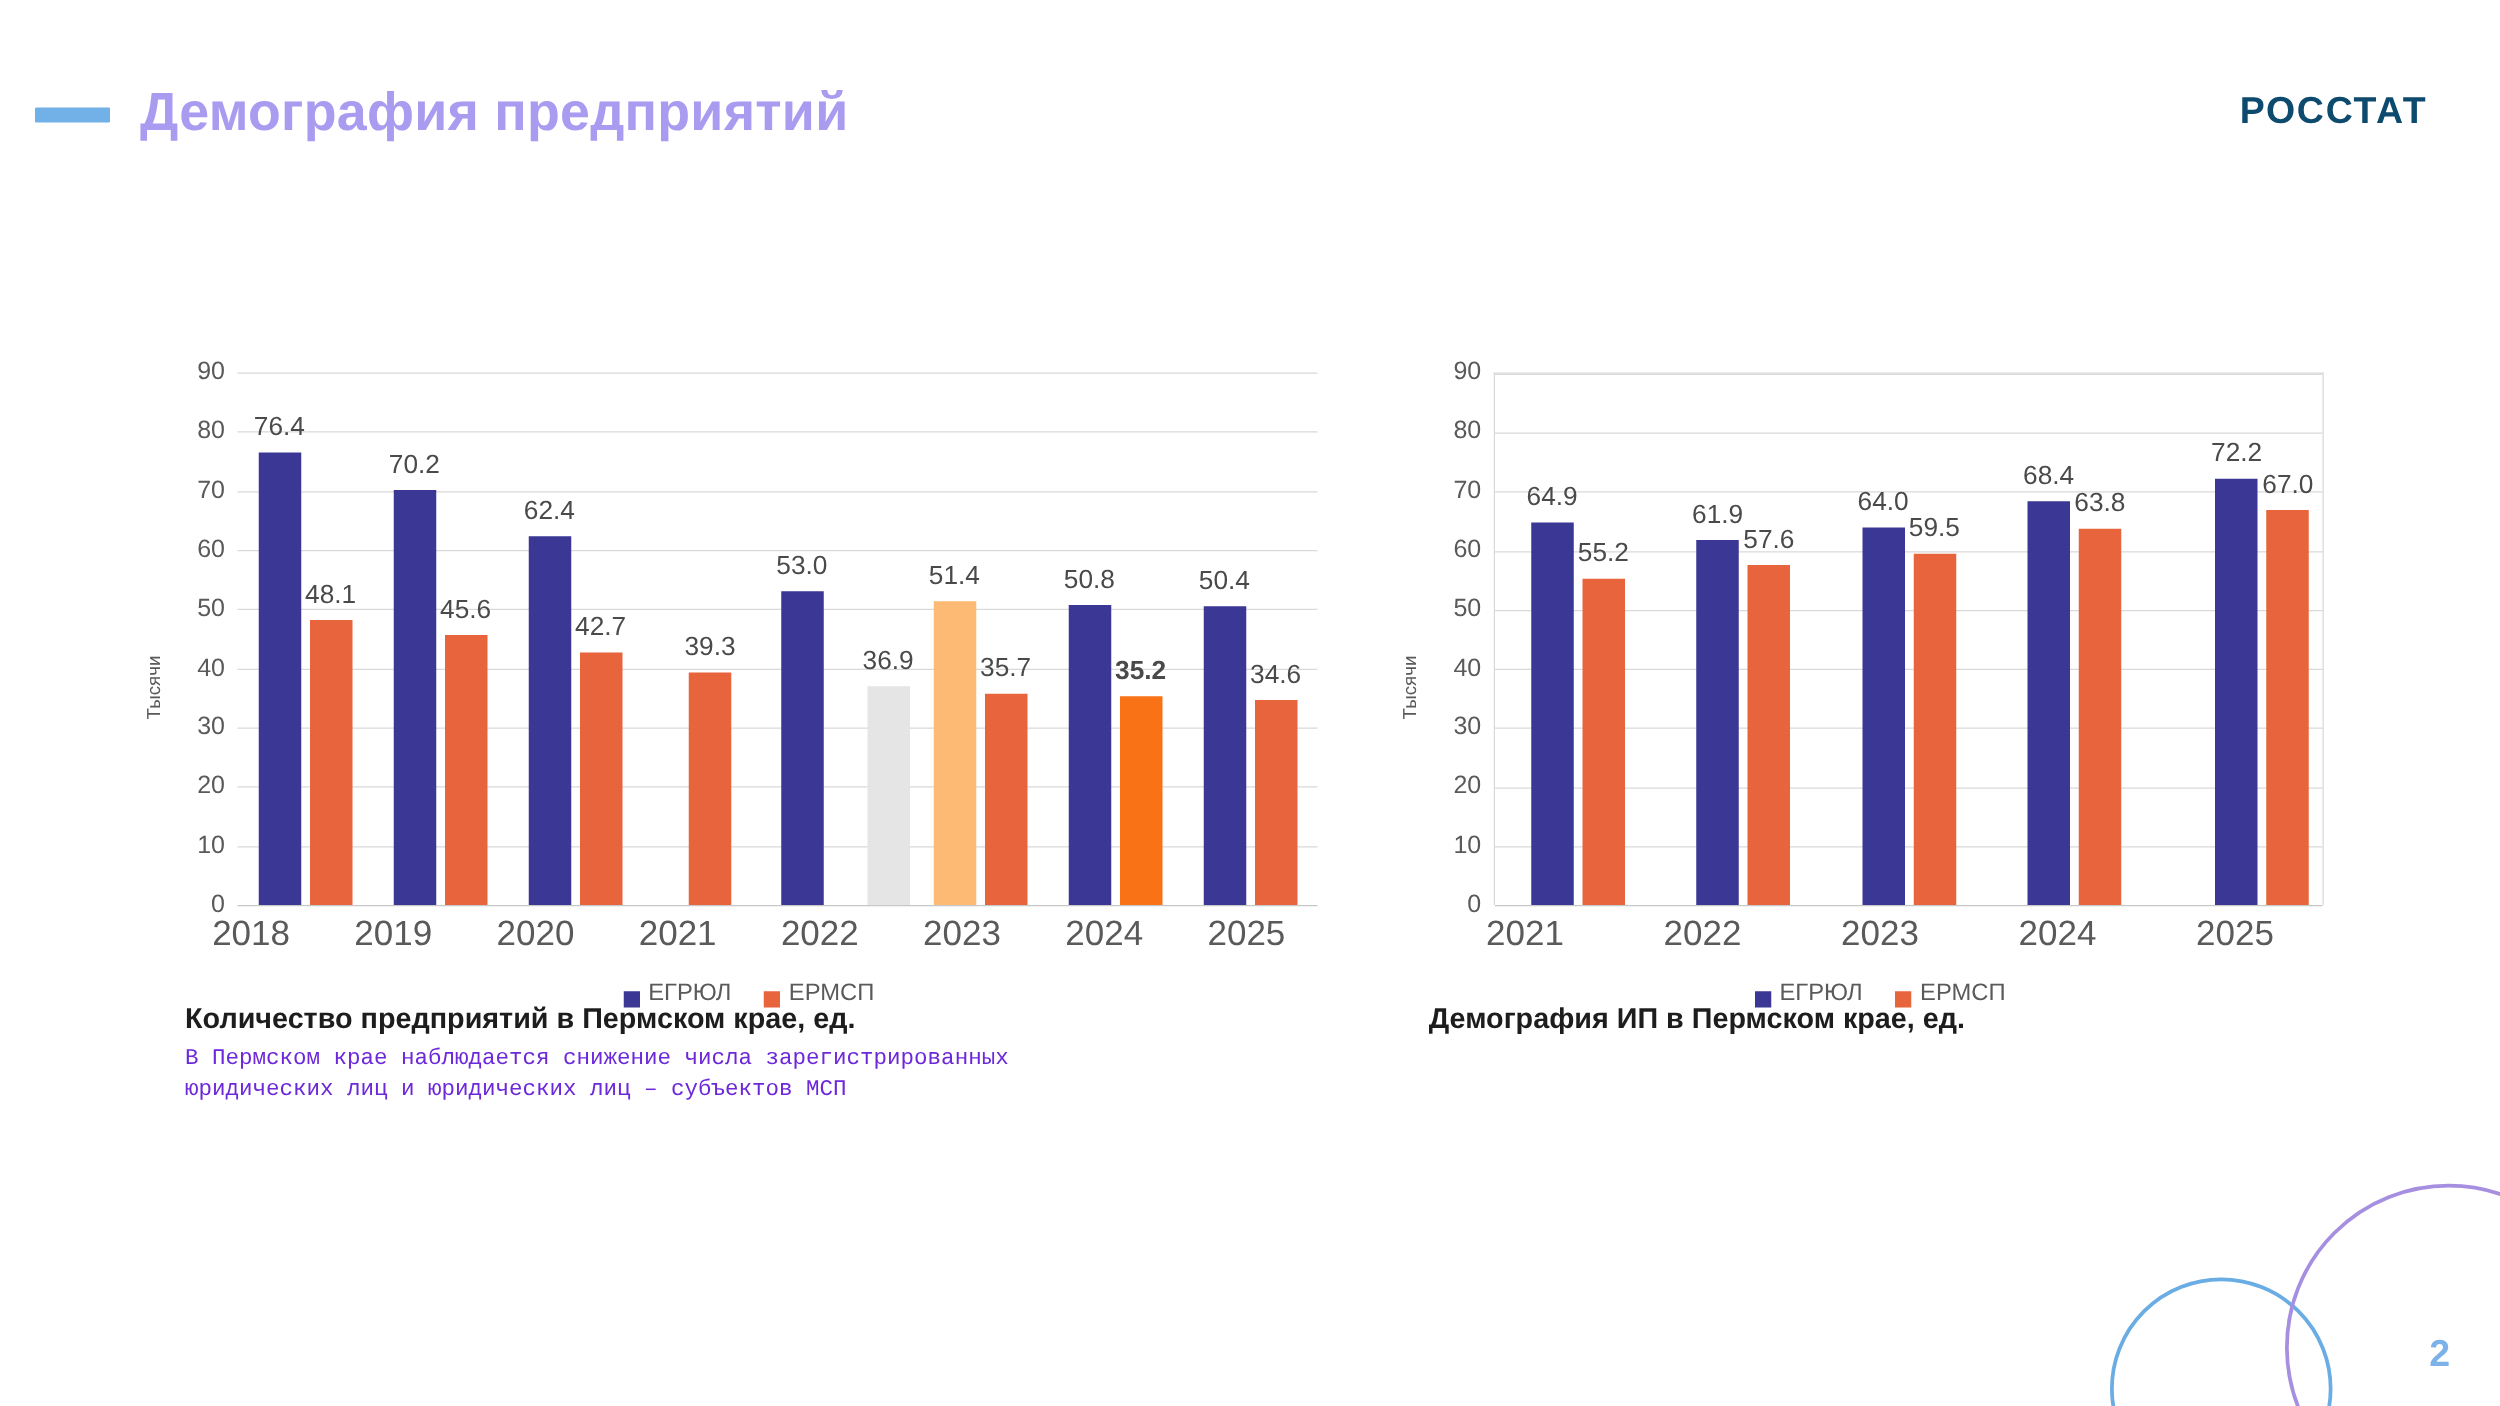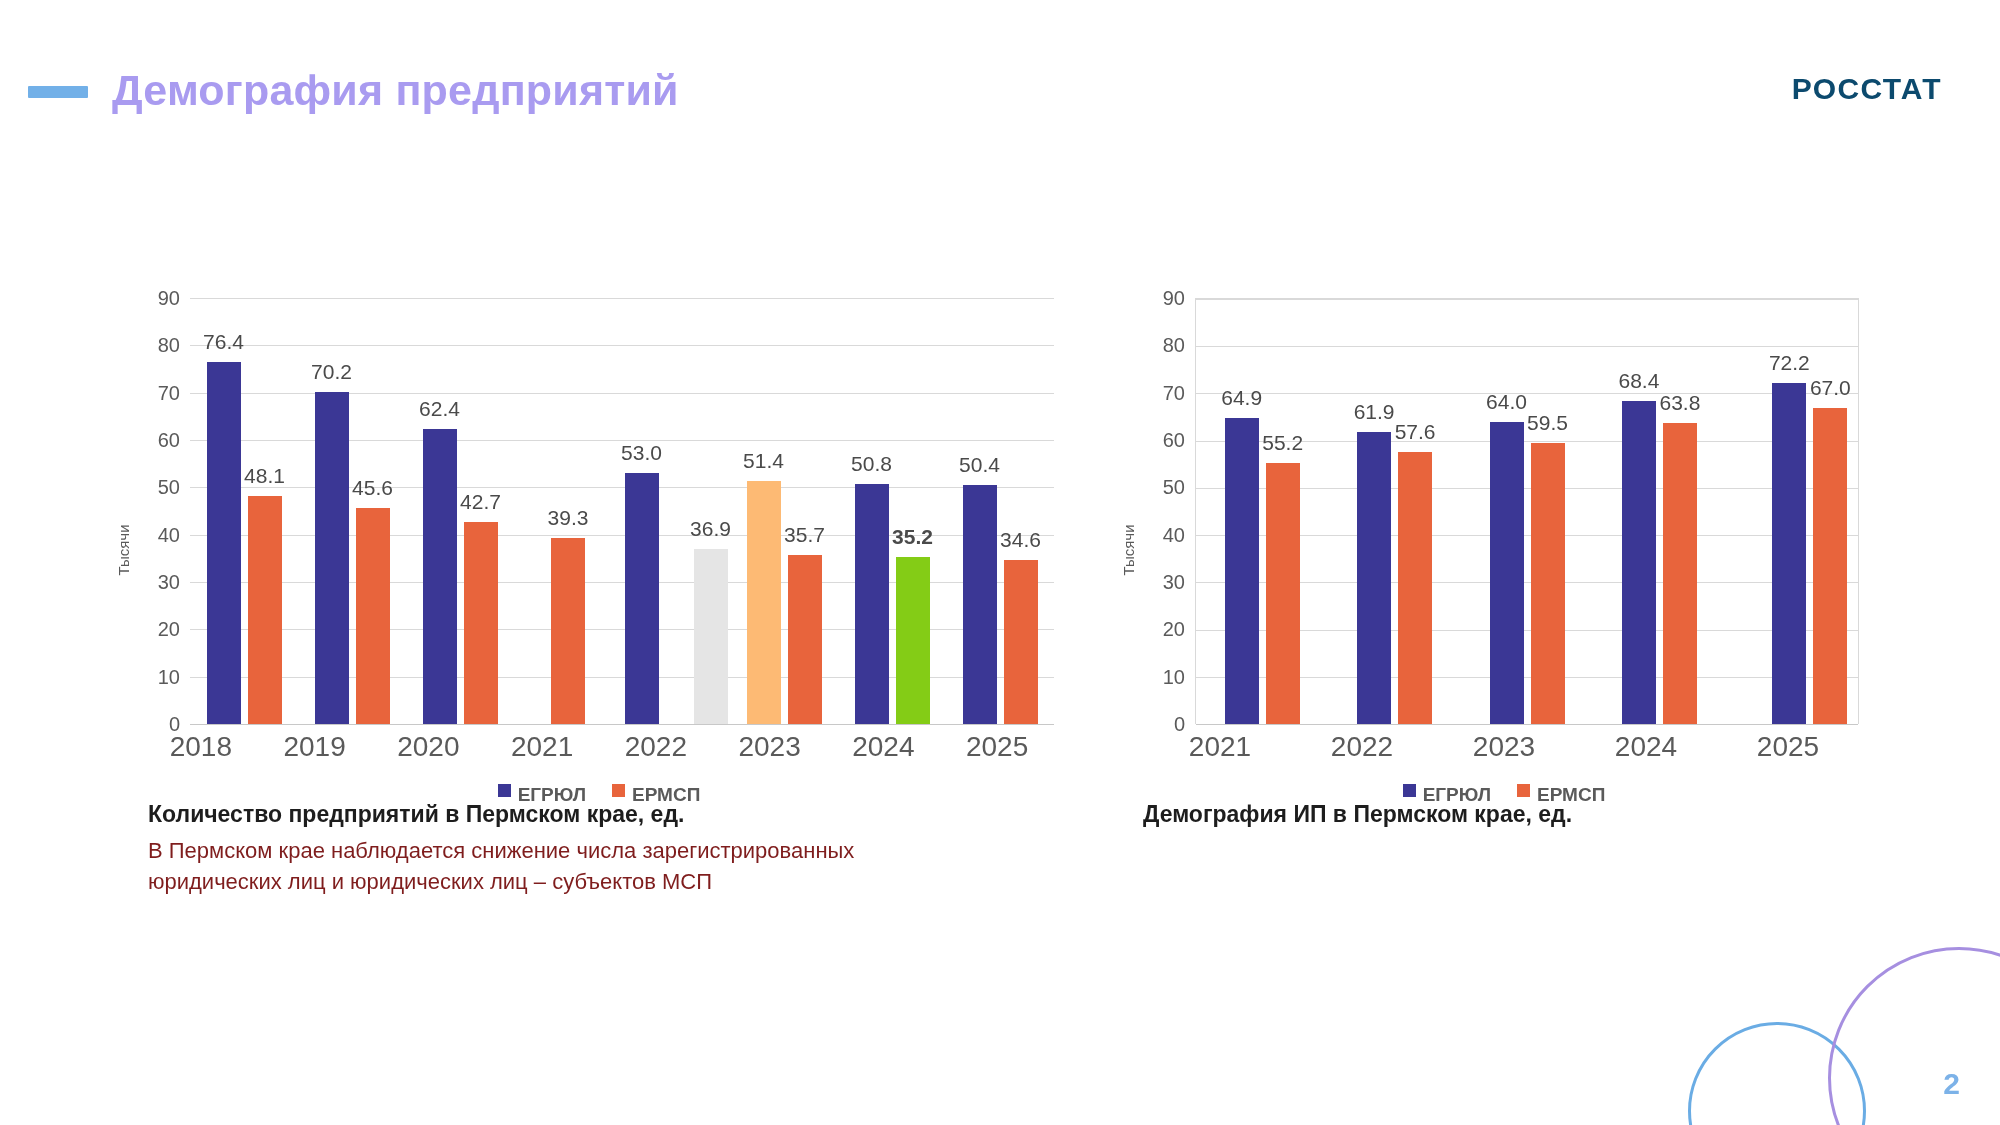--- a/index.html
+++ b/index.html
@@ -84,34 +84,34 @@
     display: flex;
   }
   .xlabel {
     flex: 1 1 0; text-align: center; font-size: 28px; color: #5a5a5a;
     line-height: 34px;
   }
   .legend {
     position: absolute; left: 44px; right: 6px; bottom: 4px;
     display: flex; justify-content: center; align-items: center; gap: 26px;
   }
-  .legend-item { display: flex; align-items: flex-start; gap: 7px; font-weight: bold; }
+  .legend-item { display: flex; align-items: flex-end; gap: 7px; }
   .legend-swatch { width: 13px; height: 13px; display: inline-block; }
   .legend-label { font-size: 19px; color: #5a5a5a; }
 
   
   .caption { position: absolute; }
   #caption-left  { left: 148px;  top: 800px; width: 720px; }
   #caption-right { left: 1143px; top: 800px; width: 700px; }
   .caption-title {
     font-size: 23px; font-weight: bold; color: #1d1d1d;
     margin-bottom: 5px; line-height: 1.3;
   }
   .caption-body {
-    font-size: 22px; color: #7f1d1d; line-height: 1.42;
+    font-size: 18px; color: #6d28d9; line-height: 1.42; font-family: Liberation Mono, monospace;
   }
 
   
   .deco { position: absolute; border-radius: 50%; }
   #deco-blue {
     left: 1688px; top: 1022px; width: 178px; height: 178px;
     border: 3px solid #6aace4;
   }
   #deco-purple {
     left: 1828px; top: 947px; width: 262px; height: 262px;
@@ -213,21 +213,21 @@
                 <div class="bar s1" style="height: 39.6667%; background: rgb(232, 100, 60);">
                   <span class="dlabel">35.7</span>
                 </div>
               </div>
             </div>
             <div class="group">
               <div class="bar-wrap">
                 <div class="bar s0" style="height: 56.4444%; background: rgb(59, 55, 149);">
                   <span class="dlabel">50.8</span>
                 </div>
-                <div class="bar s1" style="height: 39.1111%; background: #84cc16; font-weight: bold;">
+                <div class="bar s1" style="height: 39.1111%; background: #f97316; font-weight: bold;">
                   <span class="dlabel">35.2</span>
                 </div>
               </div>
             </div>
             <div class="group">
               <div class="bar-wrap">
                 <div class="bar s0" style="height: 56%; background: rgb(59, 55, 149);">
                   <span class="dlabel">50.4</span>
                 </div>
                 <div class="bar s1" style="height: 38.4444%; background: rgb(232, 100, 60);">

